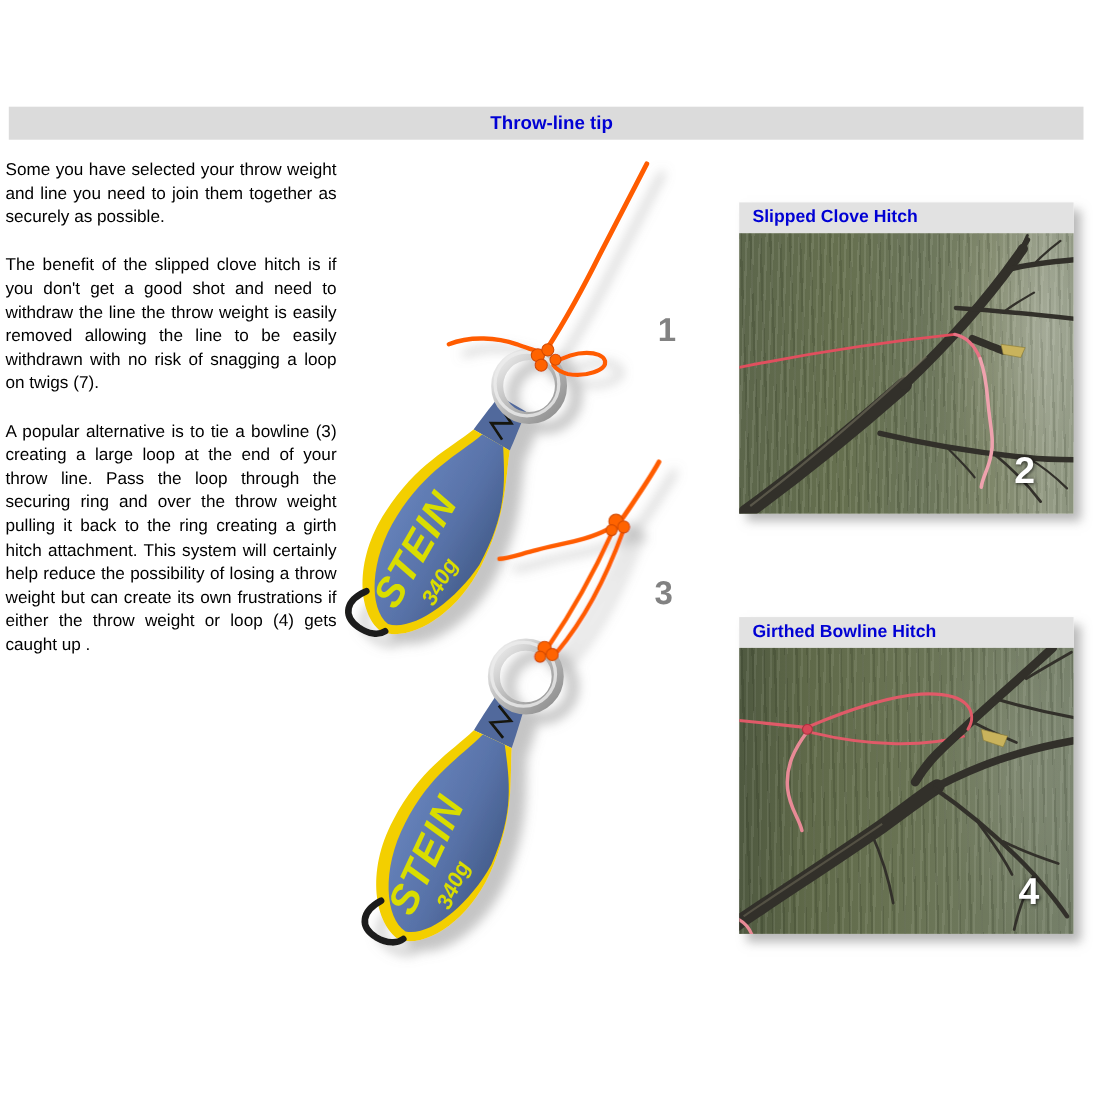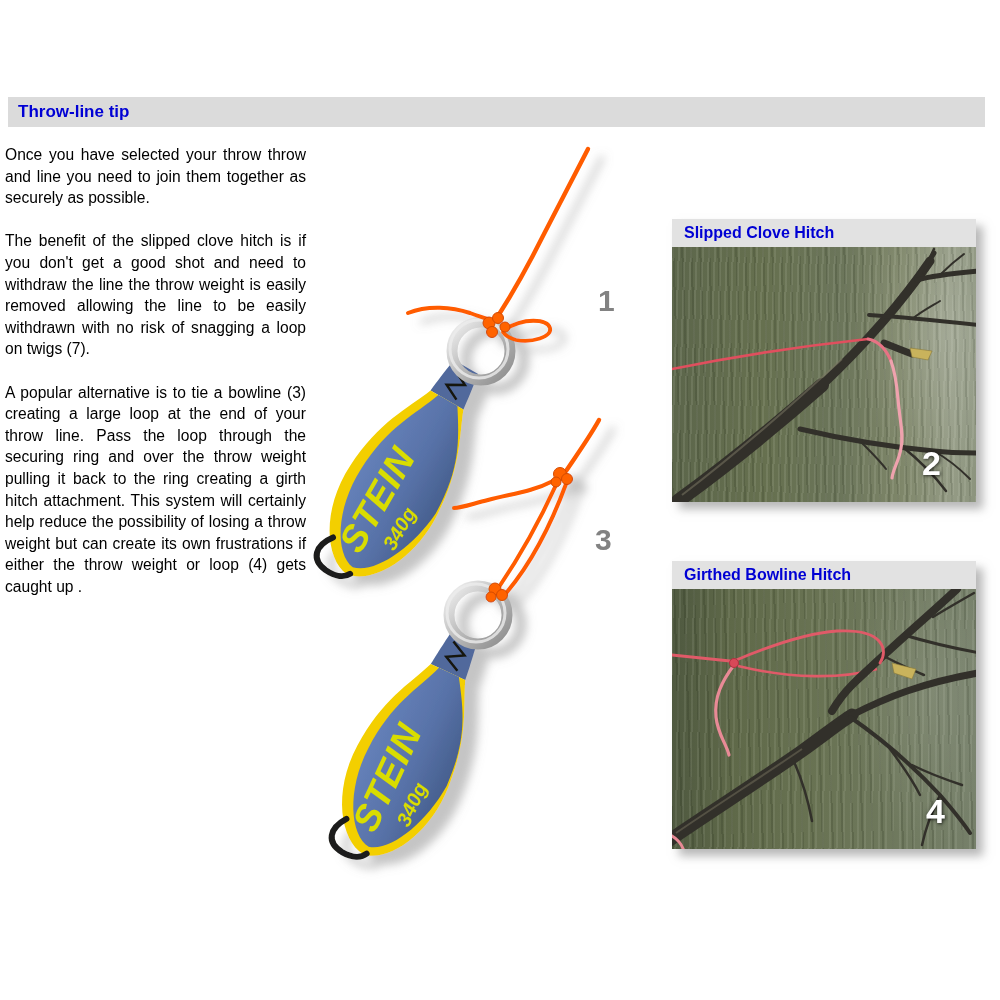--- a/index.html
+++ b/index.html
@@ -1,27 +1,27 @@
 <!DOCTYPE html>
 <html><head>
 <meta charset="utf-8">
 <style>
   html,body{margin:0;padding:0;background:#ffffff;}
   .page{position:relative;width:1000px;height:1000px;background:#ffffff;overflow:hidden;
         font-family:"Liberation Sans",sans-serif;}
   .title-bar{position:absolute;left:8px;top:97px;width:977px;height:30px;background:#dbdbdb;}
-  .title-bar span{display:block;padding-left:10px;line-height:30px;font-size:17px;font-weight:bold;color:#0000d4;}
+  .title-bar span{display:block;padding-left:10px;line-height:30px;font-size:17px;font-weight:bold;color:#0000d4;text-align:center;}
   .body-col{position:absolute;left:5px;top:144px;width:301px;color:#000;}
   .body-col p{margin:0 0 21.6px 0;font-size:15.6px;line-height:21.6px;text-align:justify;}
   .fig-svg{position:absolute;left:0;top:0;width:1000px;height:1000px;pointer-events:none;}
   .fig-num{position:absolute;font-size:30px;font-weight:bold;color:#828282;}
   #callout1{left:598px;top:284px;}
   #callout3{left:595px;top:523px;}
   .panel{position:absolute;left:672px;width:304px;background:#fff;box-shadow:7px 7px 9px rgba(125,125,125,0.55);}
-  #panel1{top:184px;margin-top:35px;}
+  #panel1{top:184px;}
   #panel2{top:533px;margin-top:28px;}
   .panel-header{height:28px;background:#e2e2e2;}
   .panel-header span{display:block;padding-left:12px;line-height:28px;font-size:16px;font-weight:bold;color:#0000d4;}
   .photo{position:relative;width:304px;overflow:hidden;}
   #photo1{height:255px;background:
       radial-gradient(ellipse 130px 210px at 90% 35%, rgba(255,255,255,0.16), transparent 70%),
       repeating-linear-gradient(92deg, rgba(238,242,226,0.10) 0 2px, rgba(0,0,0,0) 2px 6px),
       repeating-linear-gradient(88deg, rgba(24,32,14,0.15) 0 2px, rgba(0,0,0,0) 2px 9px),
       linear-gradient(90deg,#5c664b 0%,#66704f 30%,#6b755a 55%,#7e8669 75%,#949b85 92%,#8c947e 100%);}
   #photo2{height:260px;background:
@@ -39,21 +39,21 @@
 </head>
 <body>
 
 <div class="page">
 
   <div class="title-bar">
     <span>Throw-line tip</span>
   </div>
 
   <div class="body-col">
-    <p>Once you have selected your throw throw and line you need to join them together as securely as possible.</p>
+    <p>Some you have selected your throw weight and line you need to join them together as securely as possible.</p>
     <p>The benefit of the slipped clove hitch is if you don't get a good shot and need to withdraw the line the throw weight is easily removed allowing the line to be easily withdrawn  with no risk of snagging a loop on twigs (7).</p>
     <p>A popular alternative is to tie a bowline (3) creating a large loop at the end of your throw line. Pass the loop through the securing ring and over the throw weight pulling it back to the ring creating a girth hitch attachment. This system will certainly help reduce the possibility of losing a throw weight but can create its own frustrations if either the throw weight or loop (4) gets caught up .</p>
   </div>
 
   <svg class="fig-svg" viewBox="0 0 1000 1000">
     <defs>
       <linearGradient id="blueGrad" x1="0" y1="0" x2="1" y2="0">
         <stop offset="0" stop-color="#6480b8"></stop>
           <stop offset="0.55" stop-color="#5872a8"></stop>
           <stop offset="1" stop-color="#47608f"></stop>

